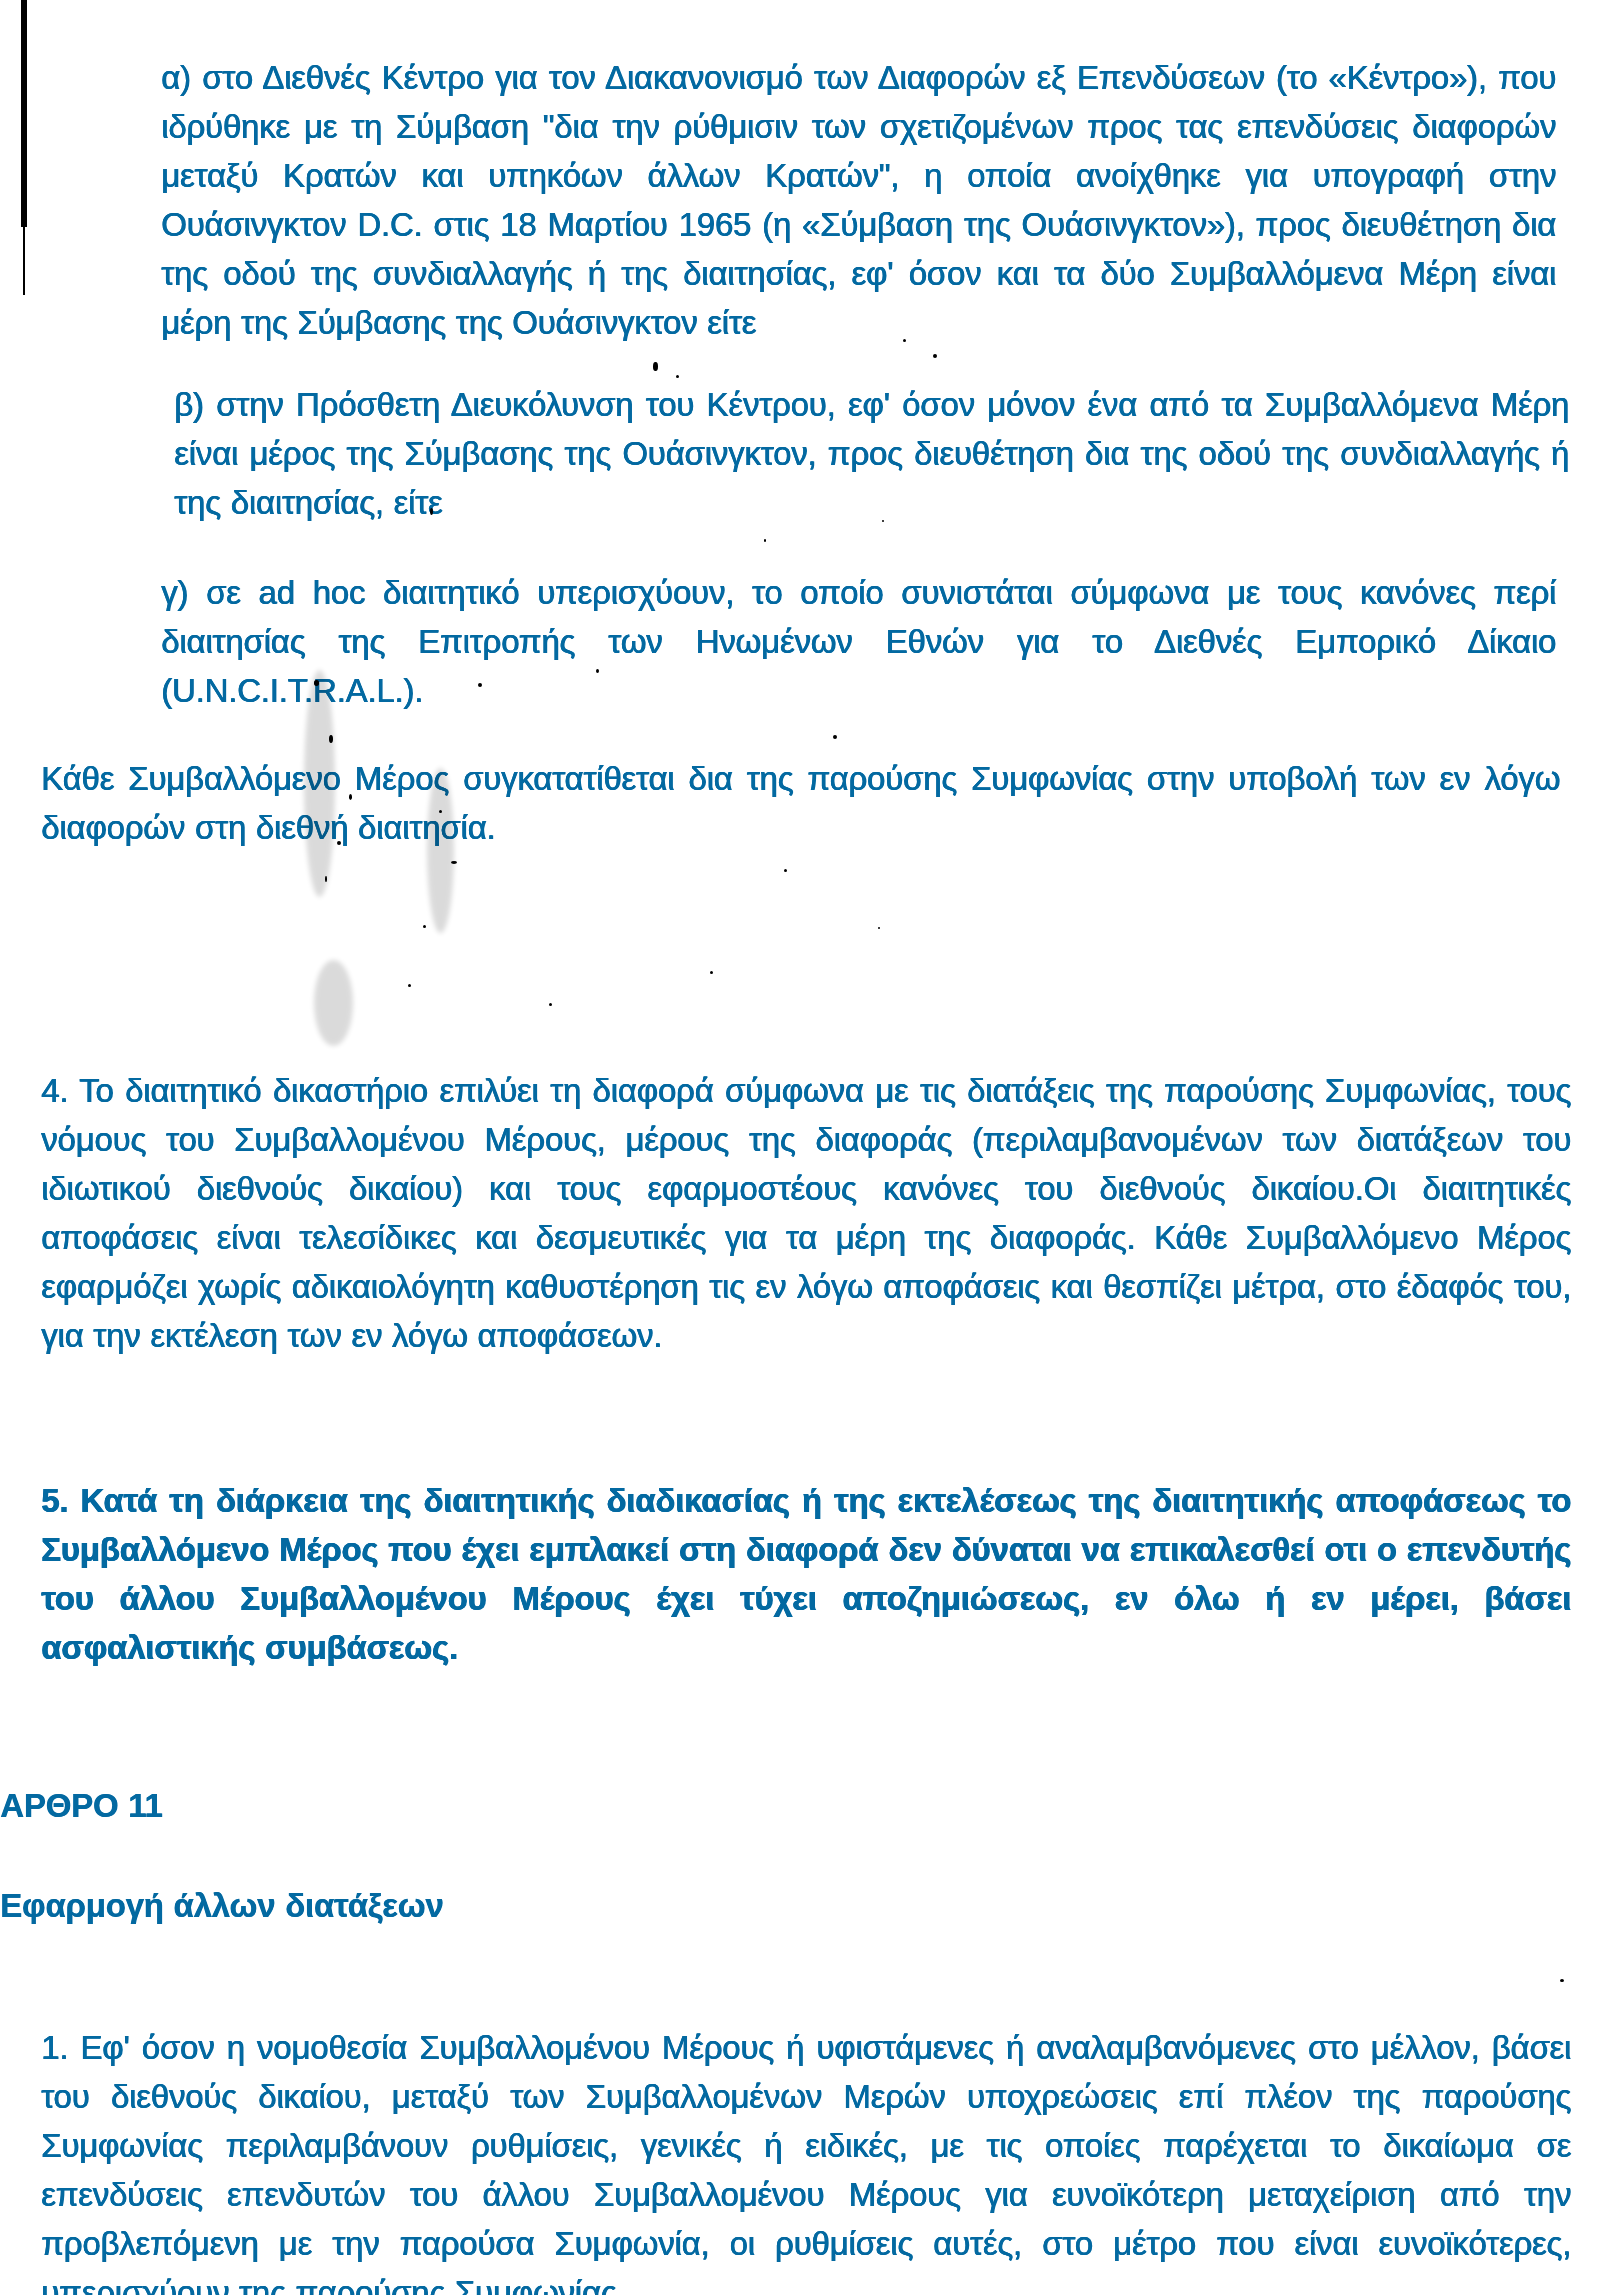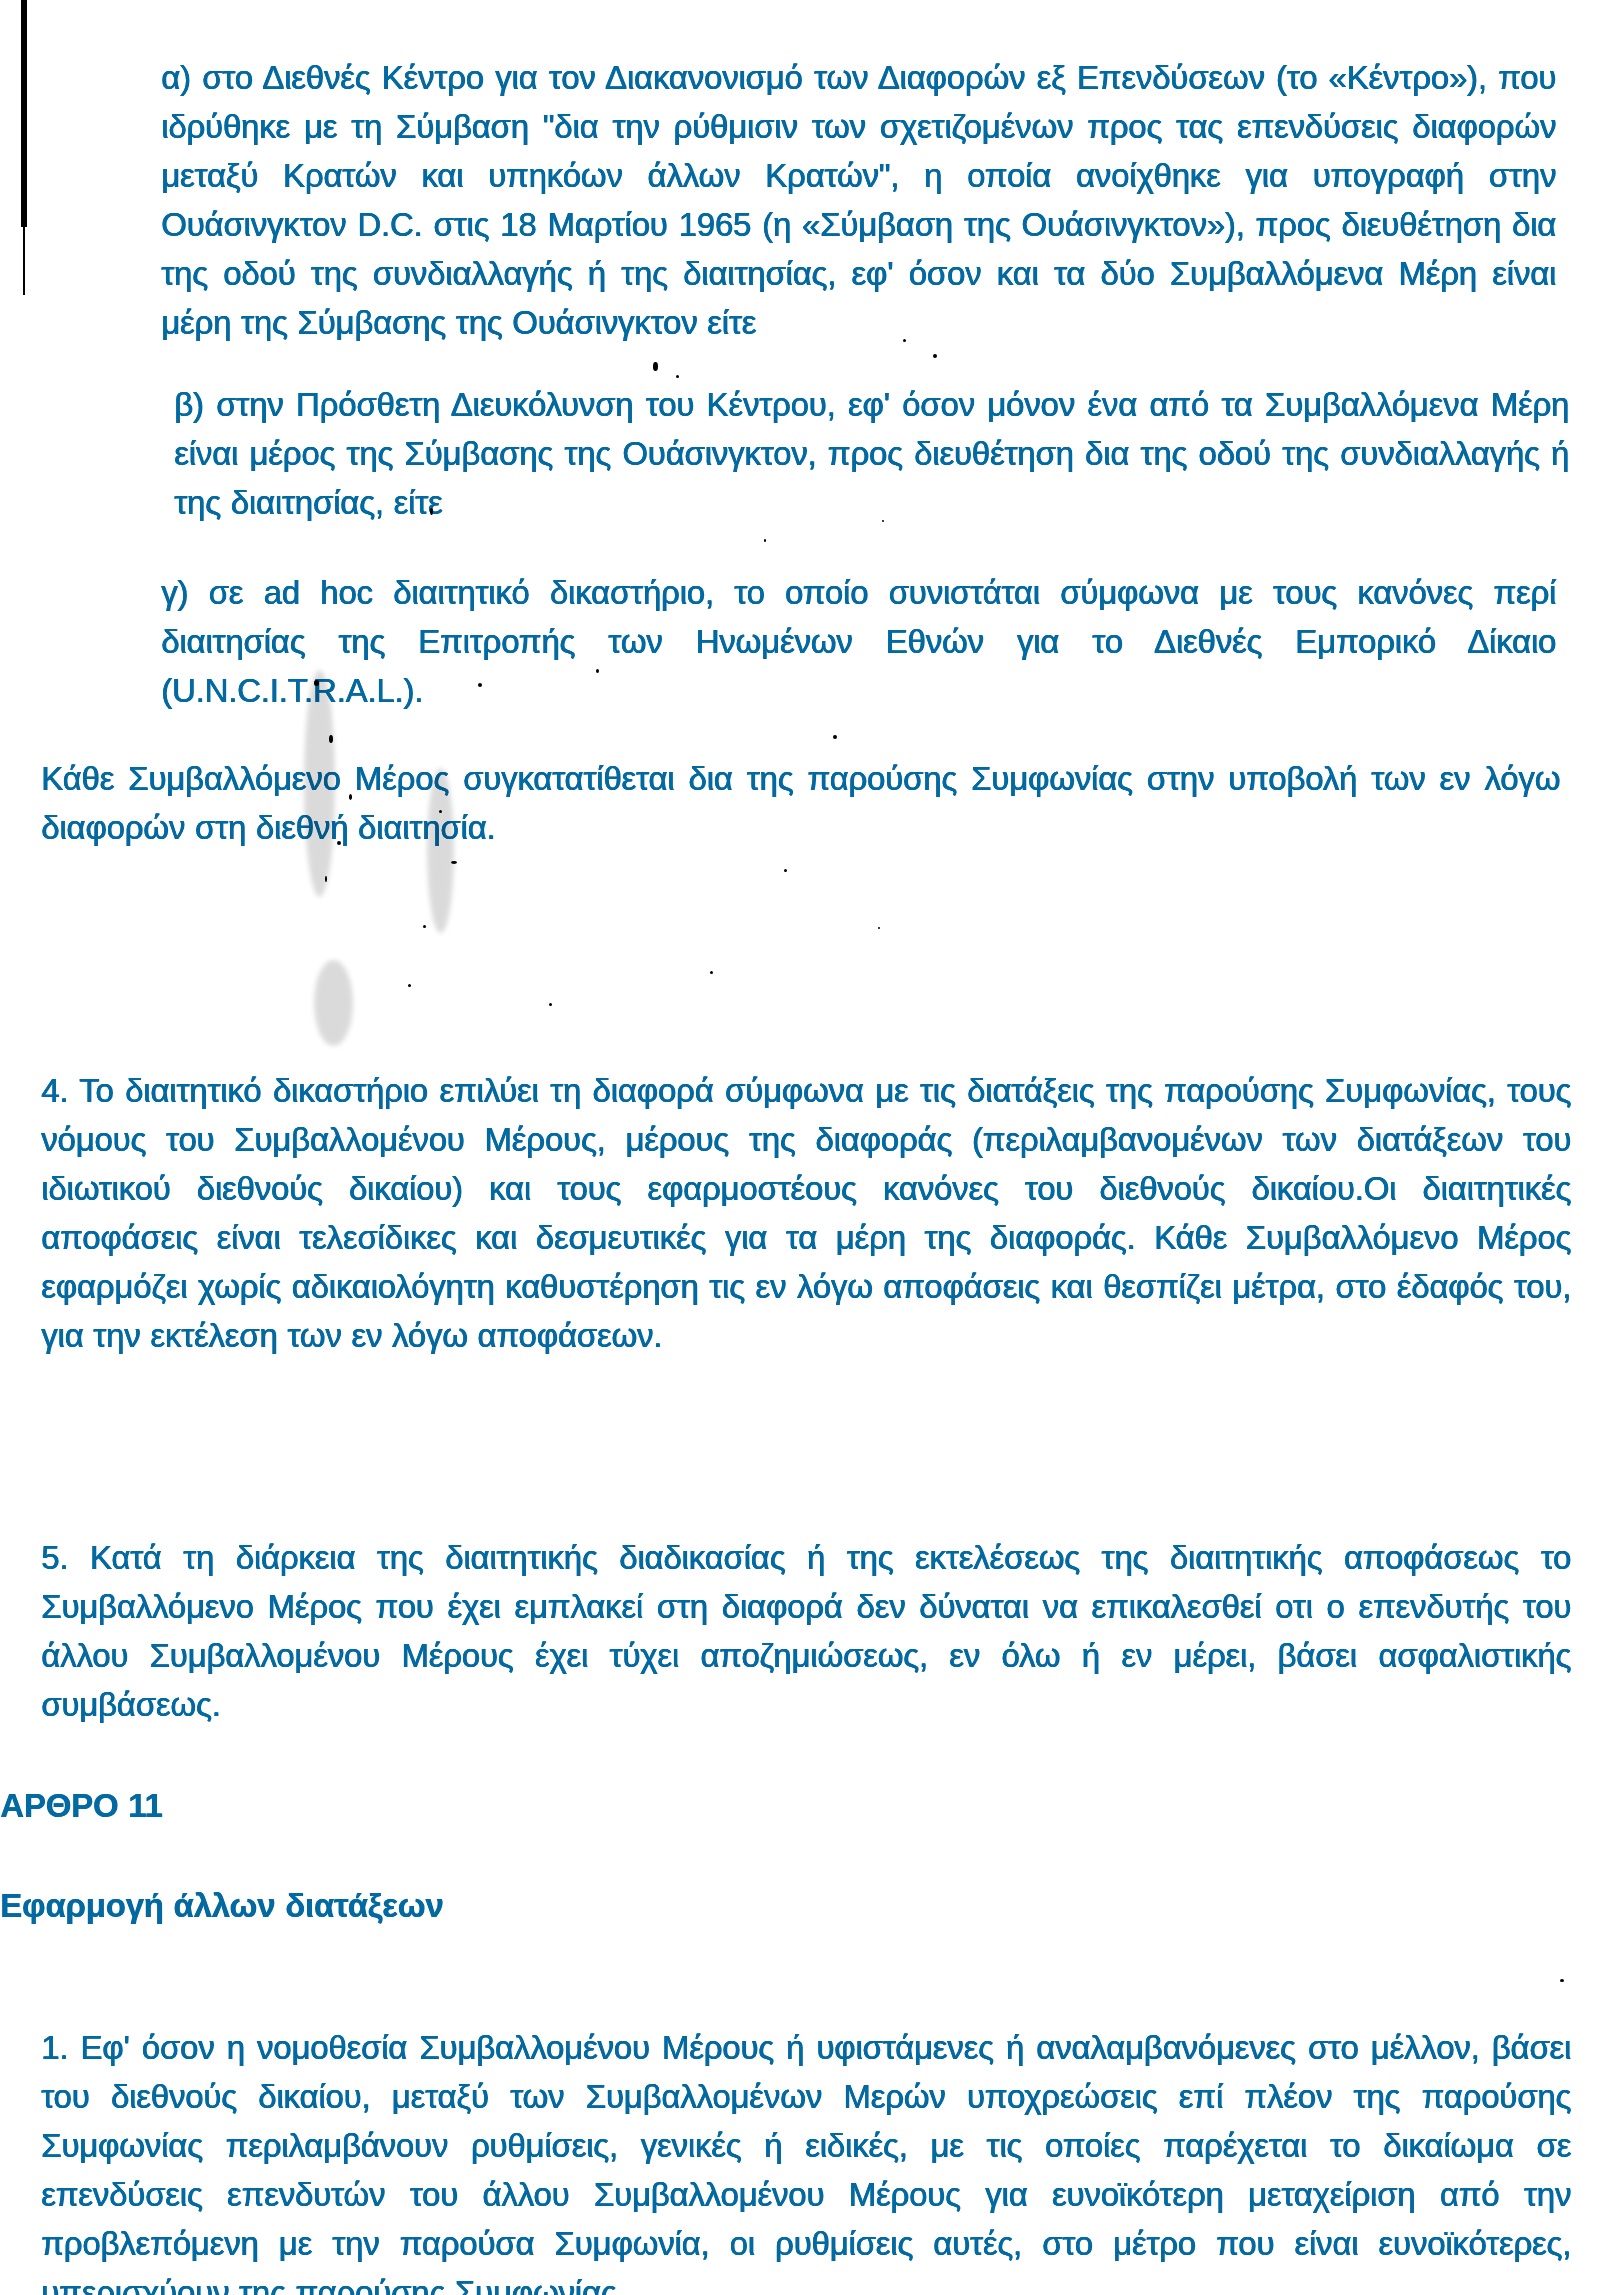--- a/index.html
+++ b/index.html
@@ -29,21 +29,21 @@
     left: 0; width: 1576px;
     font-weight: bold;
     text-shadow: 0.5px 0 0 currentColor;
   }
   .clause-a { top: 19.6px; }
   .clause-b { top: 347px; margin-left: 13px; }
   .clause-c { top: 535px; }
   .p-consent { top: 721px; }
   .p-natural { top: 851px; }
   .p-four { top: 1033px; }
-  .p-five { top: 1500px; }
+  .p-five { top: 1443px; font-weight: bold; }
   .h-article { top: 1754px; }
   .h-subtitle { top: 1848px; }
   .p-one { top: 1990px; }
 
   
   .margin-bar {
     position: absolute; left: 21px; top: 0;
     width: 6.3px; height: 227px; background: #000;
   }
   .margin-bar-tail {
@@ -62,21 +62,21 @@
 
 <div class="page">
 
   <div class="margin-bar"></div>
   <div class="margin-bar-tail"></div>
 
   <p class="para indented clause-a">α) στο Διεθνές Κέντρο για τον Διακανονισμό των Διαφορών εξ Επενδύσεων (το «Κέντρο»), που ιδρύθηκε με τη Σύμβαση "δια την ρύθμισιν των σχετιζομένων προς τας επενδύσεις διαφορών μεταξύ Κρατών και υπηκόων άλλων Κρατών", η οποία ανοίχθηκε για υπογραφή στην Ουάσινγκτον D.C. στις 18 Μαρτίου 1965 (η «Σύμβαση της Ουάσινγκτον»), προς διευθέτηση δια της οδού της συνδιαλλαγής ή της διαιτησίας, εφ' όσον και τα δύο Συμβαλλόμενα Μέρη είναι μέρη της Σύμβασης της Ουάσινγκτον είτε</p>
 
   <p class="para indented clause-b">β) στην Πρόσθετη Διευκόλυνση του Κέντρου, εφ' όσον μόνον ένα από τα Συμβαλλόμενα Μέρη είναι μέρος της Σύμβασης της Ουάσινγκτον, προς διευθέτηση δια της οδού της συνδιαλλαγής ή της διαιτησίας, είτε</p>
 
-  <p class="para indented clause-c">γ) σε ad hoc διαιτητικό δικαστήριο, το οποίο συνιστάται σύμφωνα με τους κανόνες περί διαιτησίας της Επιτροπής των Ηνωμένων Εθνών για το Διεθνές Εμπορικό Δίκαιο (U.N.C.I.T.R.A.L.).</p>
+  <p class="para indented clause-c">γ) σε ad hoc διαιτητικό υπερισχύουν, το οποίο συνιστάται σύμφωνα με τους κανόνες περί διαιτησίας της Επιτροπής των Ηνωμένων Εθνών για το Διεθνές Εμπορικό Δίκαιο (U.N.C.I.T.R.A.L.).</p>
 
   <p class="para flush p-consent">Κάθε Συμβαλλόμενο Μέρος συγκατατίθεται δια της παρούσης Συμφωνίας στην υποβολή των εν λόγω διαφορών στη διεθνή διαιτησία.</p>
 
 
   <p class="para wide p-four">4. Το διαιτητικό δικαστήριο επιλύει τη διαφορά σύμφωνα με τις διατάξεις της παρούσης Συμφωνίας, τους νόμους του Συμβαλλομένου Μέρους, μέρους της διαφοράς (περιλαμβανομένων των διατάξεων του ιδιωτικού διεθνούς δικαίου) και τους εφαρμοστέους κανόνες του διεθνούς δικαίου.Οι διαιτητικές αποφάσεις είναι τελεσίδικες και δεσμευτικές για τα μέρη της διαφοράς. Κάθε Συμβαλλόμενο Μέρος εφαρμόζει χωρίς αδικαιολόγητη καθυστέρηση τις εν λόγω αποφάσεις και θεσπίζει μέτρα, στο έδαφός του, για την εκτέλεση των εν λόγω αποφάσεων.</p>
 
   <p class="para wide p-five">5. Κατά τη διάρκεια της διαιτητικής διαδικασίας ή της εκτελέσεως της διαιτητικής αποφάσεως το Συμβαλλόμενο Μέρος που έχει εμπλακεί στη διαφορά δεν δύναται να επικαλεσθεί οτι ο επενδυτής του άλλου Συμβαλλομένου Μέρους έχει τύχει αποζημιώσεως, εν όλω ή εν μέρει, βάσει ασφαλιστικής συμβάσεως.</p>
 
   <h2 class="para heading h-article">ΑΡΘΡΟ 11</h2>
 

